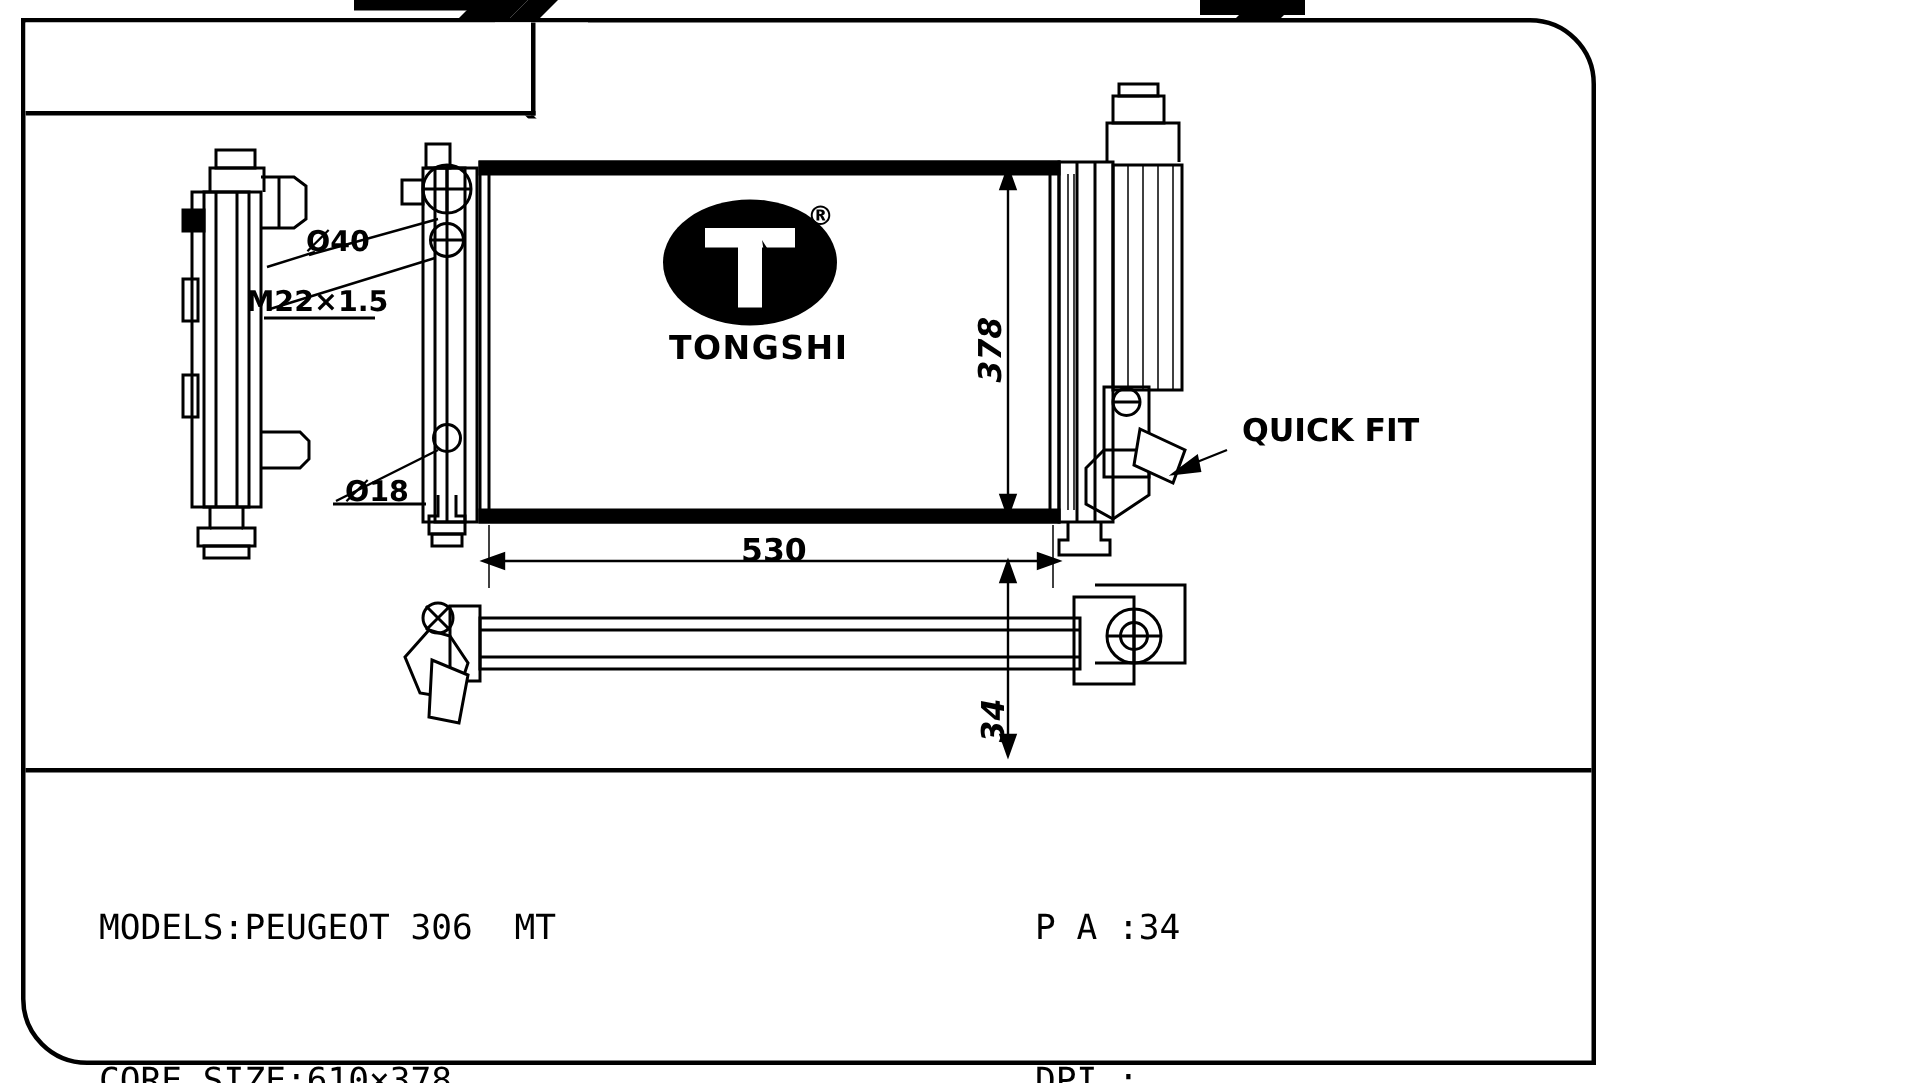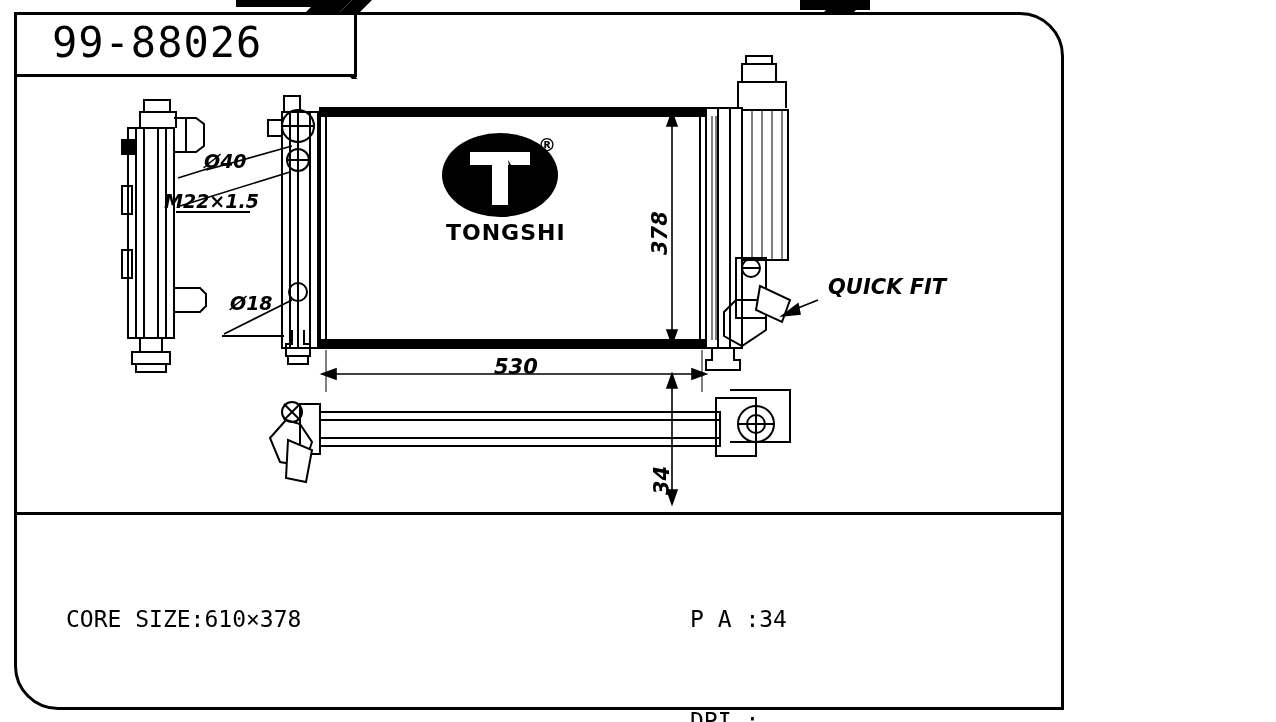--- a/index.html
+++ b/index.html
@@ -104,21 +104,20 @@
     font-size: 23px;
     line-height: 34px;
     color: #000;
     white-space: pre;
   }
   .spec-row { display: block; }
   
   .lbl {
     position: absolute;
     font-family: "DejaVu Sans", sans-serif;
-    font-style: italic;
     font-weight: bold;
     font-size: 19px;
     color: #000;
     white-space: nowrap;
   }
   .lbl-rot {
     position: absolute;
     font-family: "DejaVu Sans", sans-serif;
     font-style: italic;
     font-weight: bold;
@@ -291,34 +290,34 @@
       <polygon points="782,316 798,304 800,314" fill="#000"></polygon>
     </g>
   </svg>
 
   <div class="frame-top-right-round"></div>
 
   <div class="sep-line"></div>
 
   <div class="partno-box"></div>
   <div class="partno-cut"></div>
-  <div class="partno-text">99-88026</div>
 
   <div class="brand" style="left:446px; top:220px;text-align:center;">TONGSHI</div>
   <div class="brand" style="left:538px; top:134px; font-size:18px;">®</div>
 
   <div class="lbl" style="left:204px; top:150px;">Ø40</div>
   <div class="lbl" style="left:164px; top:190px;">M22×1.5</div>
-  <div class="lbl" style="left:230px; top:292px;">Ø18</div>
+  <div class="lbl" style="left:230px; top:317px;">Ø18</div>
   <div class="lbl lbl-big" style="left:828px; top:275px;text-align:right;">QUICK FIT</div>
   <div class="lbl-rot" style="left:648px; top:255px;">378</div>
   <div class="lbl lbl-big" style="left:494px; top:355px;">530</div>
   <div class="lbl-rot" style="left:650px; top:495px;">34</div>
 
   <div class="spec-left">
+    <span class="spec-row">MODELS:PEUGEOT 306  MT</span>
     <span class="spec-row">CORE SIZE:610×378</span>
     
     
   </div>
 
   <div class="spec-right">
     <span class="spec-row">P A :34</span>
     <span class="spec-row">DPI :</span>
     
     

